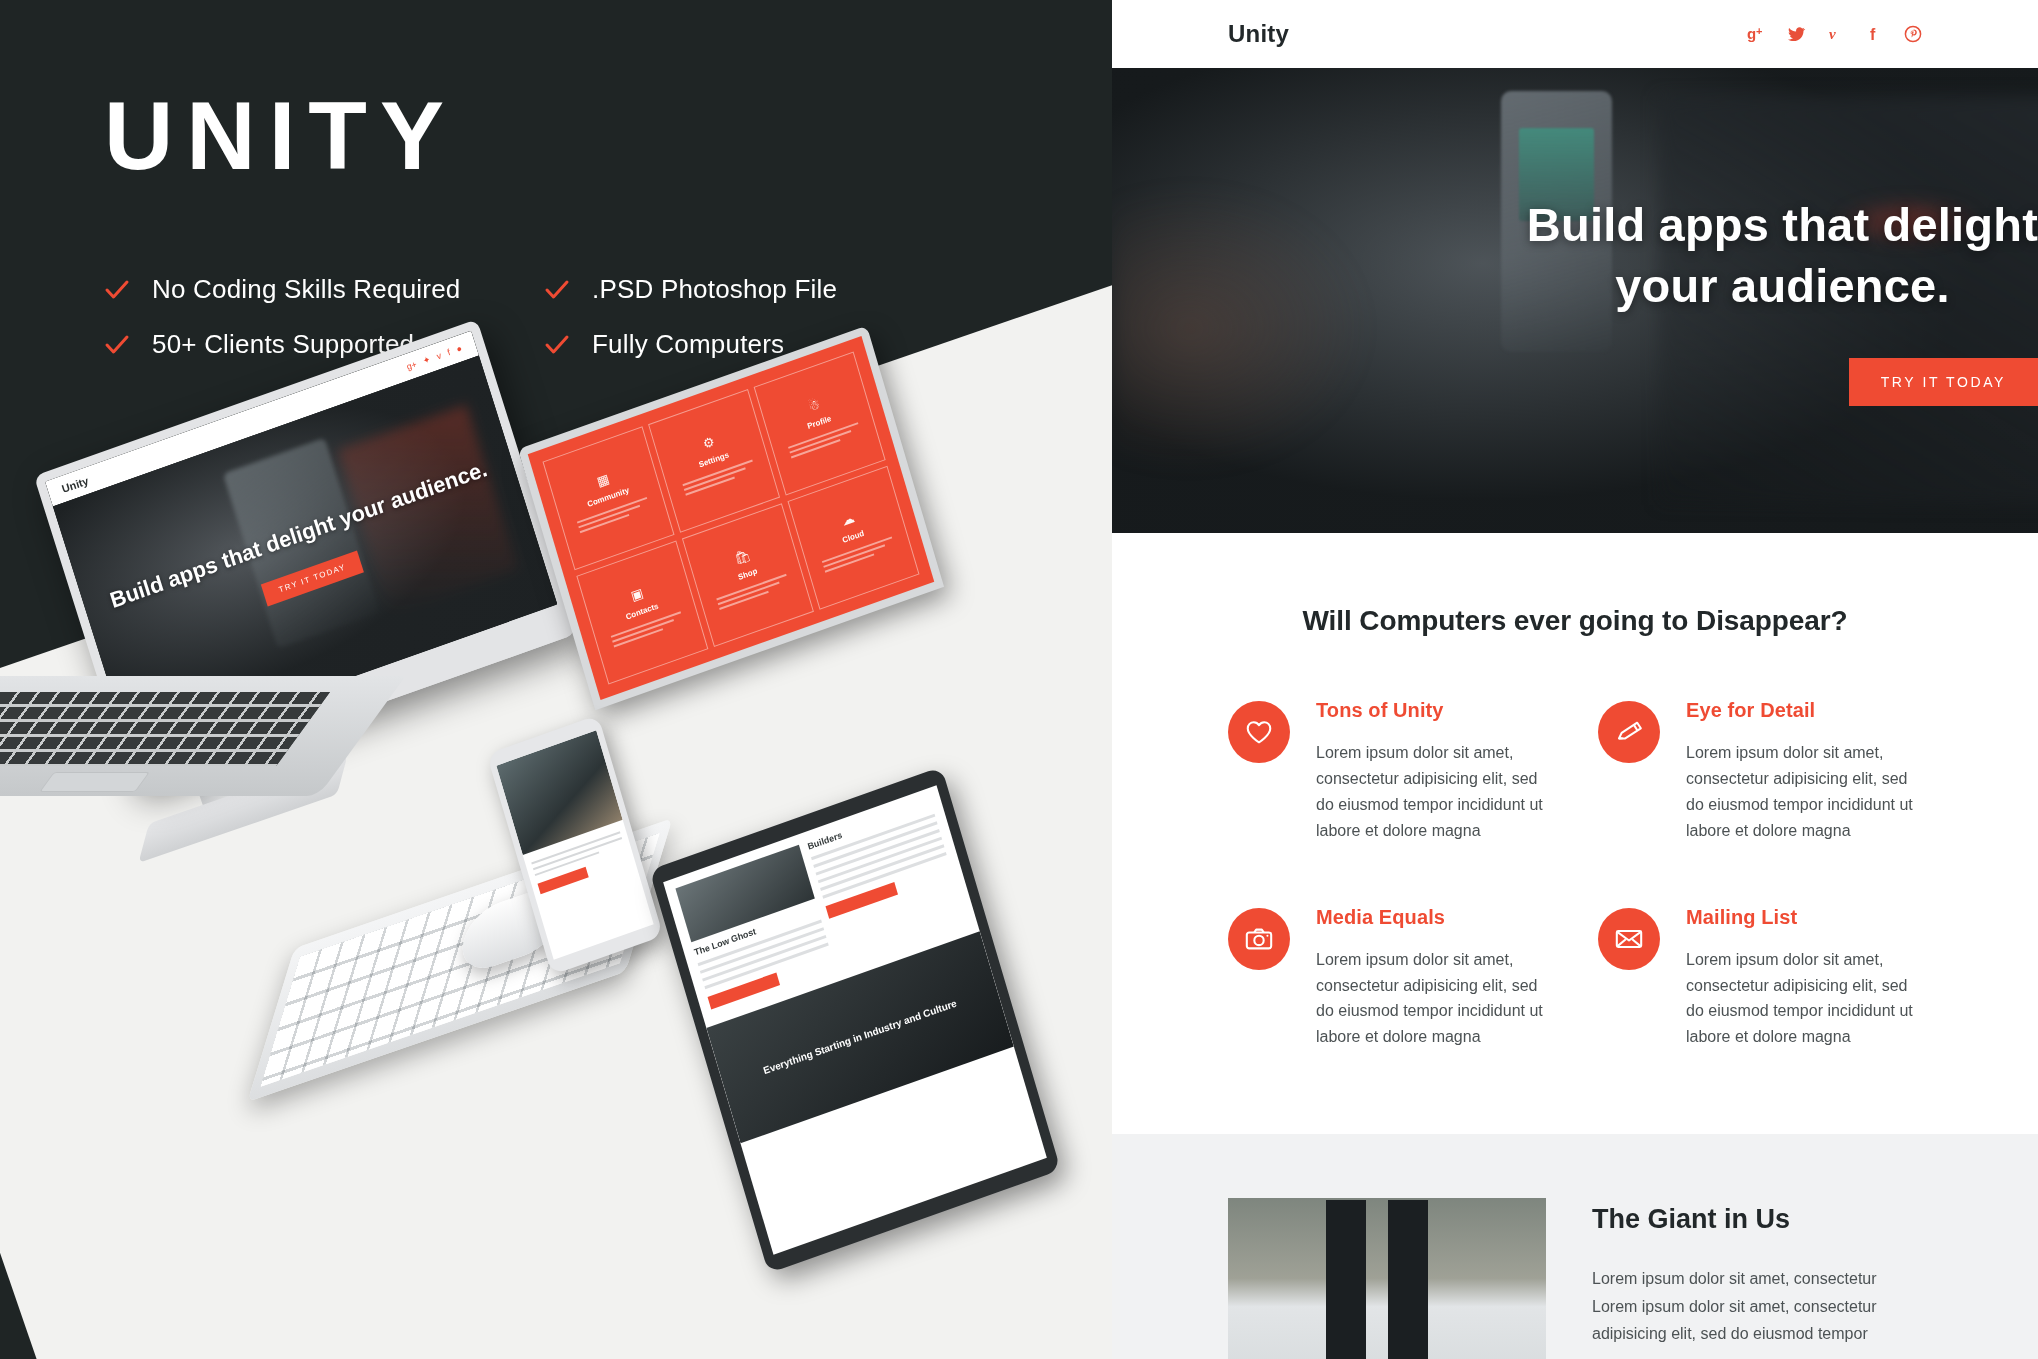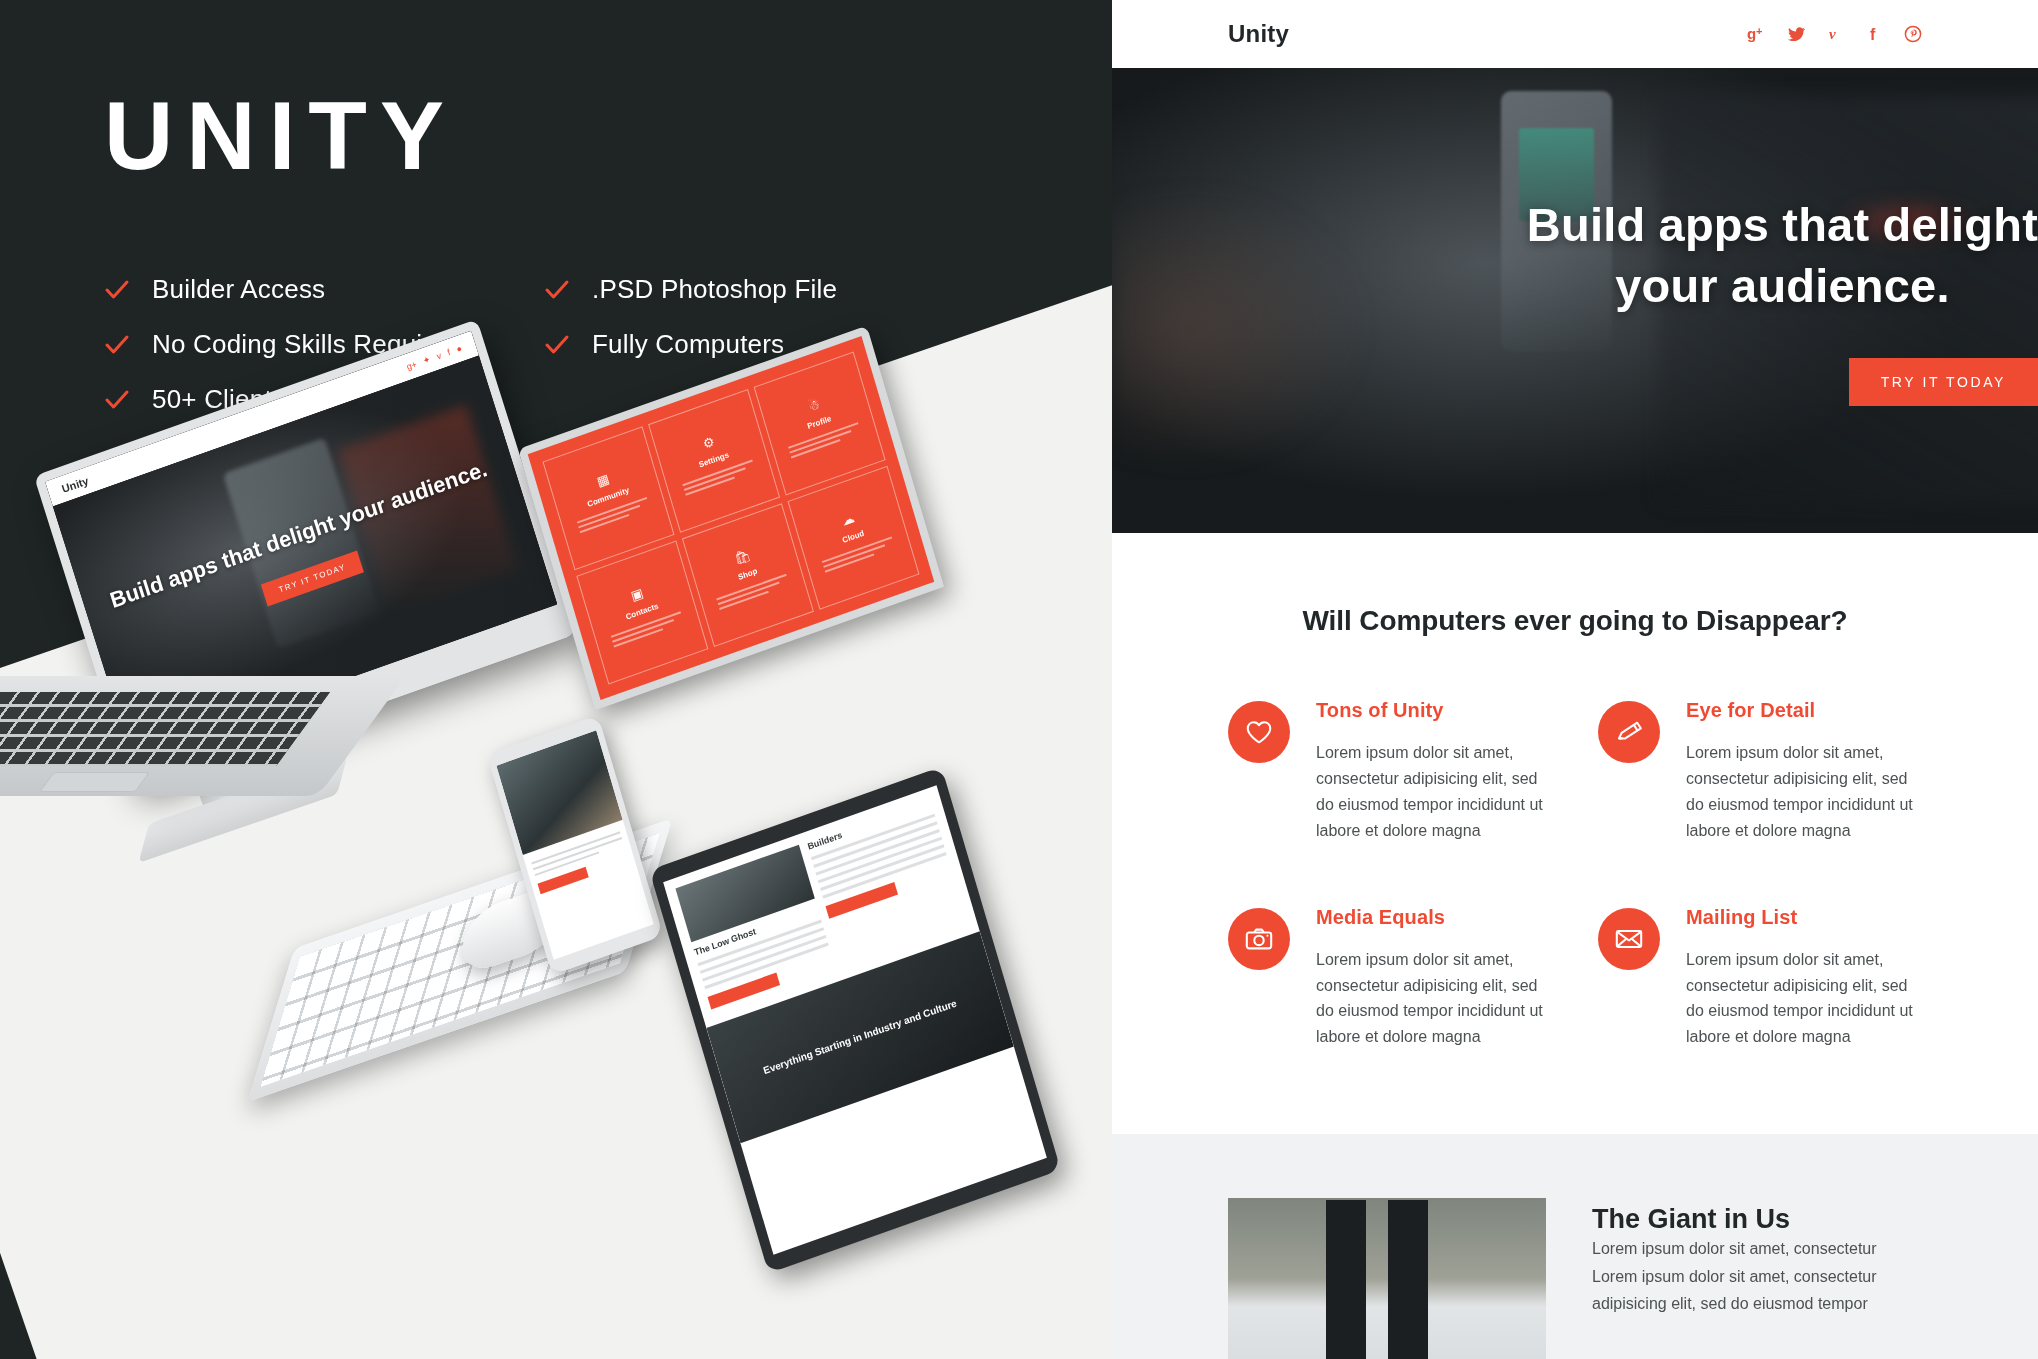--- a/index.html
+++ b/index.html
@@ -553,46 +553,39 @@
     top: 2px;
     border-radius: 0 0 6px 6px;
   }
   .leg.l { left: 98px; height: 172px; }
   .leg.r { left: 160px; height: 176px; }
   .giant-text { flex: 1; padding-top: 6px; }
   .giant-title {
     font-size: 27px;
     font-weight: 700;
     color: #22282a;
+    margin-bottom: 30px;
   }
   .giant-body {
     font-size: 16px;
     color: #4c5254;
     line-height: 1.72;
   }
 </style>
 </head>
 <body>
 
 <div class="stage">
 
   <div class="left-panel">
 
     <div class="brand-title">UNITY</div>
 
     <div class="feature-list">
       <div class="feature-col col-a">
-        <div class="feature-item">
-          <span class="check">
-            <svg width="26" height="26" viewBox="0 0 26 26">
-                <path d="M3 13 L9.5 20 L23 5" fill="none" stroke="#ef4b33" stroke-width="3" stroke-linecap="round" stroke-linejoin="round"></path>
-              </svg>
-          </span>
-          <span class="feature-text">Builder Access</span>
-        </div>
         <div class="feature-item">
           <span class="check">
             <svg width="26" height="26" viewBox="0 0 26 26">
                 <path d="M3 13 L9.5 20 L23 5" fill="none" stroke="#ef4b33" stroke-width="3" stroke-linecap="round" stroke-linejoin="round"></path>
               </svg>
           </span>
           <span class="feature-text">No Coding Skills Required</span>
         </div>
         <div class="feature-item">
           <span class="check">

